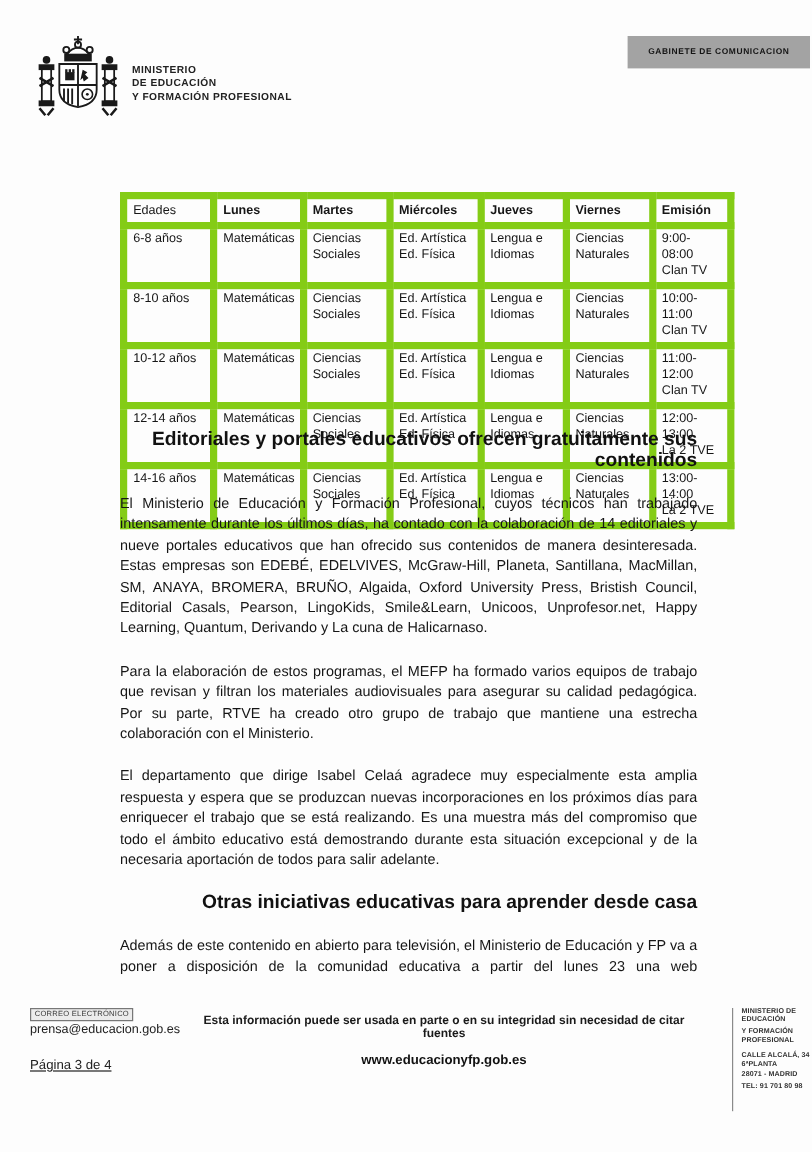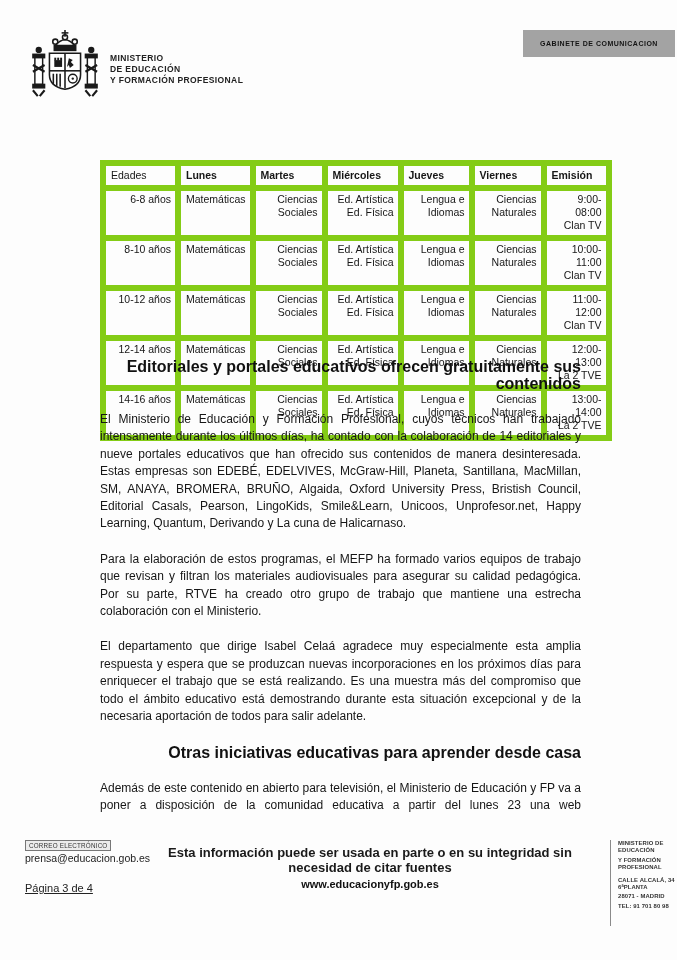--- a/index.html
+++ b/index.html
@@ -33,21 +33,21 @@
   }
   table.schedule th,table.schedule td{
     border:6px solid #84cc16;
     padding:2px 4px 3px 5px;
     text-align:left;vertical-align:top;
     white-space:pre-line;
     overflow:hidden;
   }
   table.schedule th{font-weight:bold;padding-top:3px;padding-bottom:3px;}
   table.schedule th.plain{font-weight:normal;}
-  table.schedule td{height:26px;text-align:right;}
+  table.schedule td{height:26px;}
   
   .content{
     position:absolute;left:100px;top:358px;width:481px;
     font-size:12px;line-height:17.4px;color:#161616;
     text-align:justify;
   }
   .content h2{
     font-size:16px;line-height:17px;margin:0 0 19px 0;
     text-align:right;color:#111;
   }
@@ -57,21 +57,21 @@
   .email-label{
     position:absolute;left:25px;top:840px;
     font-size:6.3px;letter-spacing:.2px;color:#333;
     background:#ececec;border:1px solid #777;
     padding:1px 3px;
   }
   .email{position:absolute;left:25px;top:852px;font-size:10.5px;color:#222;}
   .page-indicator{position:absolute;left:25px;top:882px;font-size:11px;color:#222;text-decoration:underline;}
   .usage-note{
     position:absolute;left:160px;top:845px;width:420px;
-    font-size:13px;font-weight:bold;text-align:center;color:#1a1a1a;
+    font-size:10px;font-weight:bold;text-align:center;color:#1a1a1a;
   }
   .website{
     position:absolute;left:160px;top:878px;width:420px;
     font-size:11px;font-weight:bold;text-align:center;color:#111;
   }
   .address-block{
     position:absolute;left:610px;top:840px;height:86px;width:62px;
     border-left:1px solid #8a8a8a;
     padding-left:7px;
     font-size:5.9px;font-weight:bold;letter-spacing:.1px;

